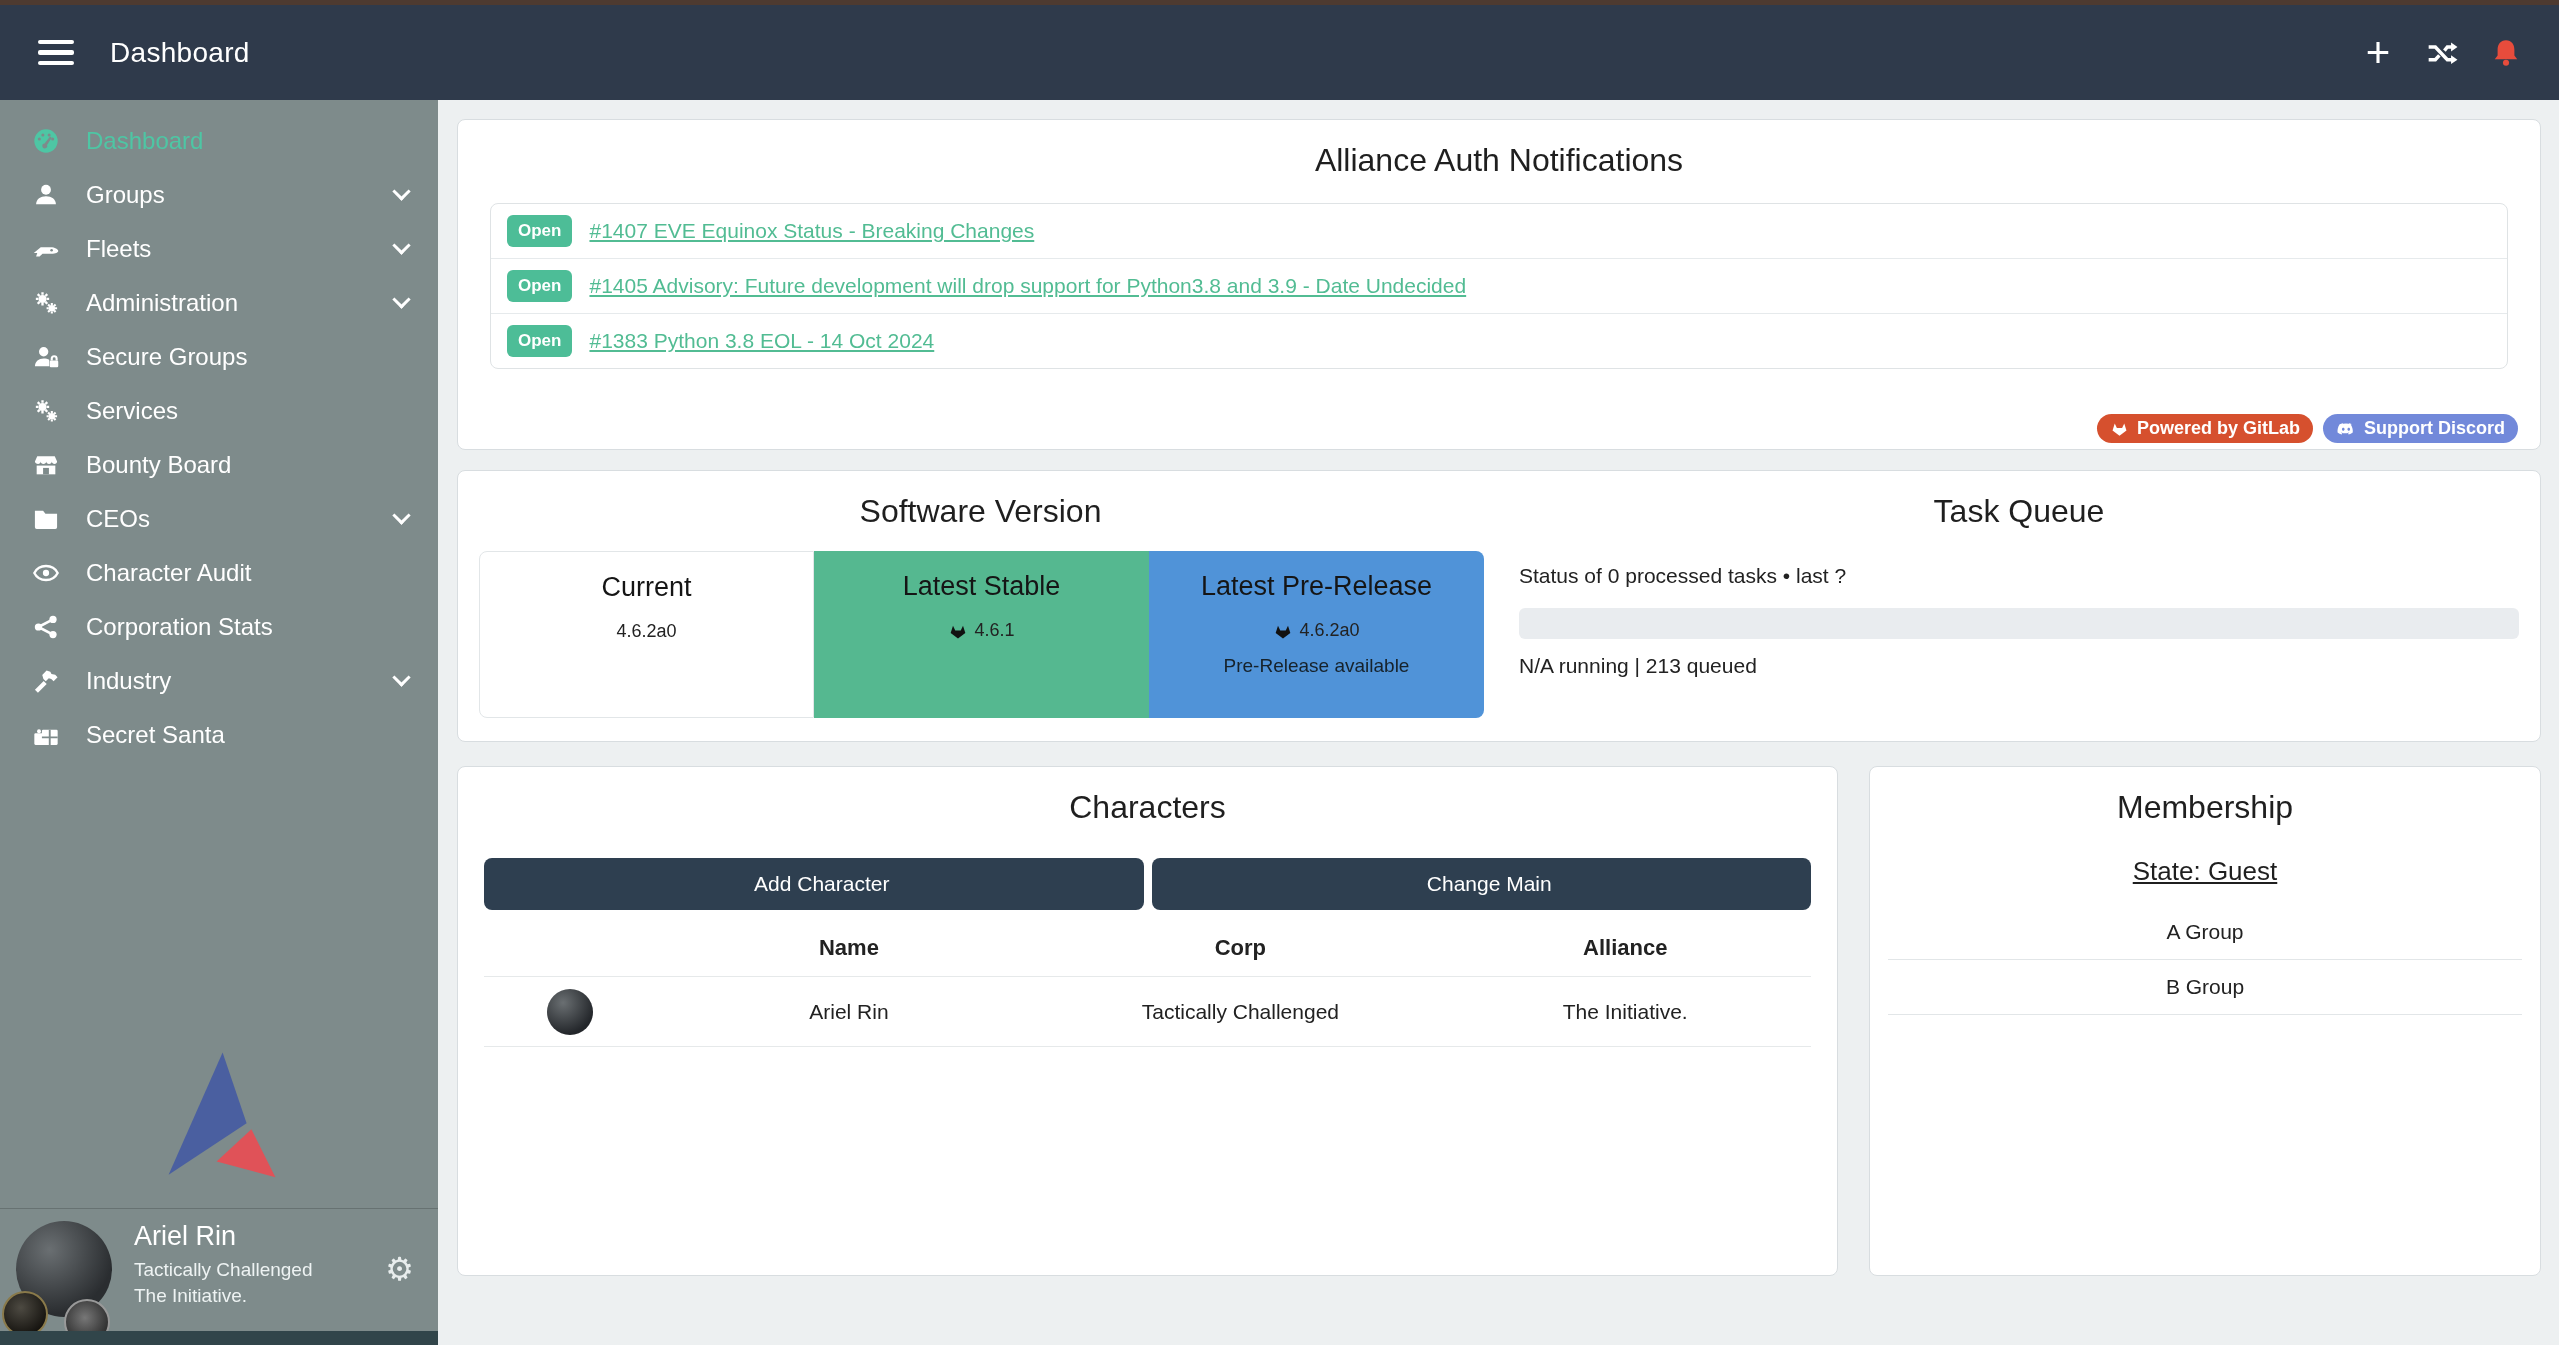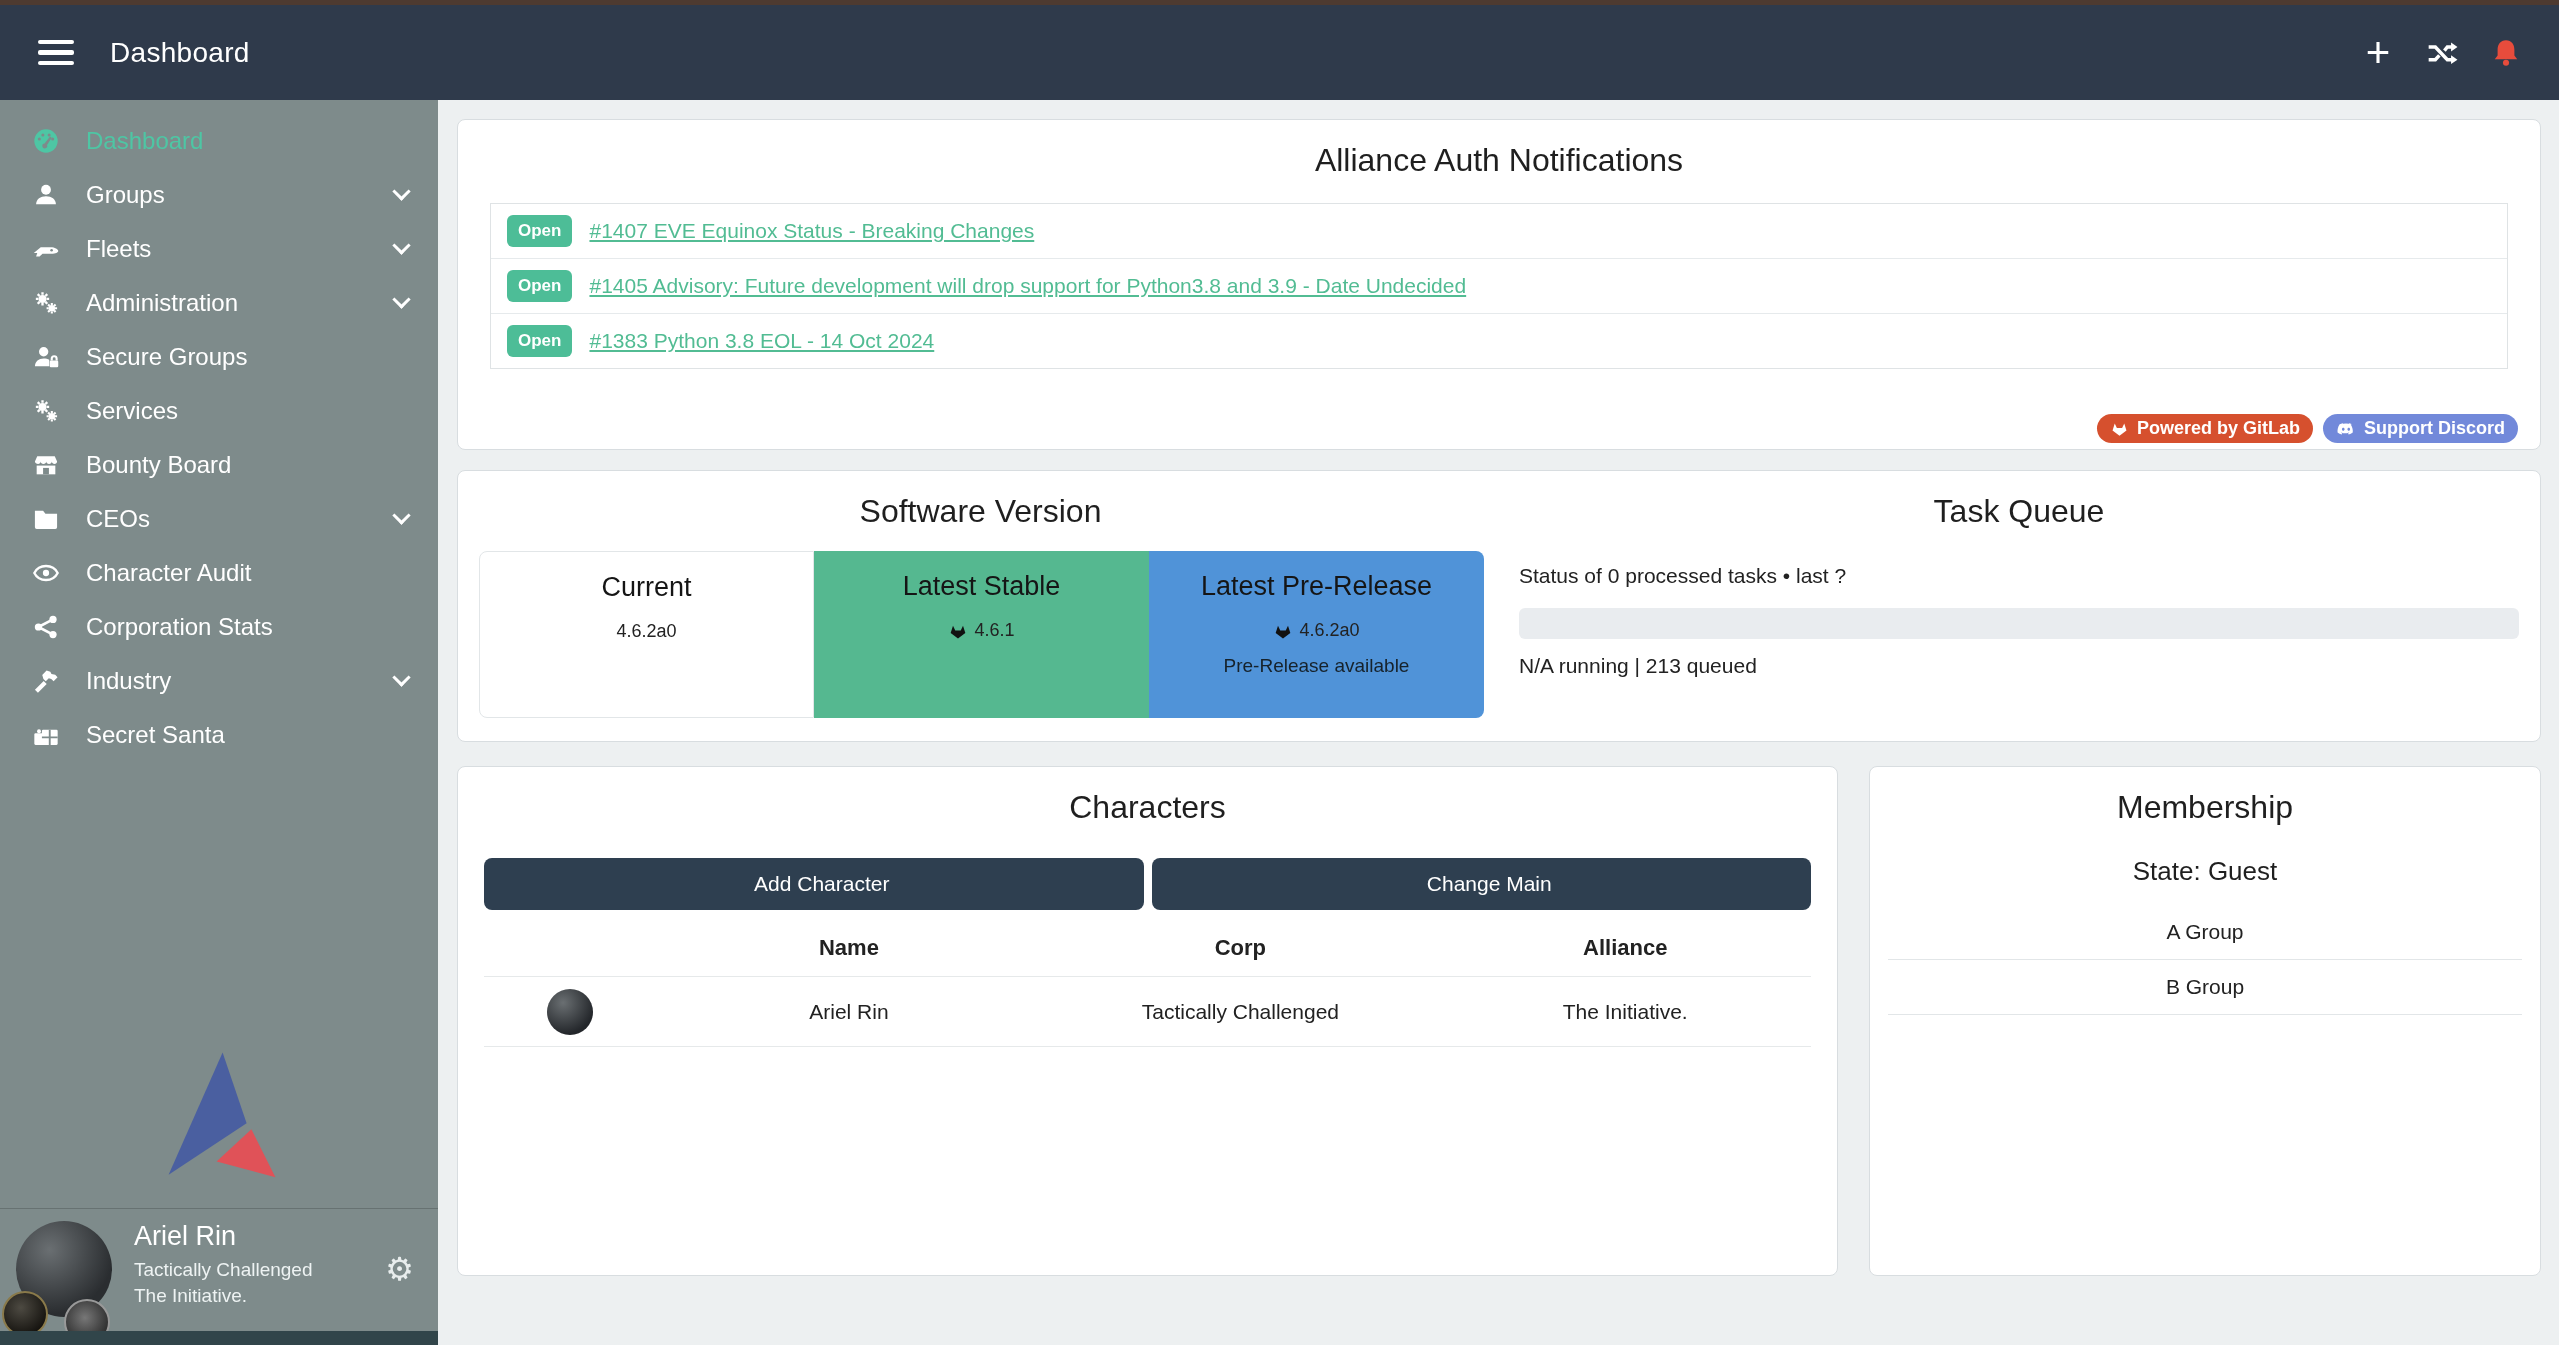--- a/index.html
+++ b/index.html
@@ -46,21 +46,21 @@
     font-size:32px; color:#e8eded; cursor:pointer; line-height:1; }
 
   
   .main { position:absolute; left:438px; top:100px; right:0; bottom:0;
     background:#edf0f1; padding:19px 18px 0 19px; }
   .card { background:#fff; border:1px solid #d8dde0; border-radius:8px; position:relative; }
   .card h2 { font-size:32px; font-weight:500; color:#1f1f1f; text-align:center; margin-top:22px; }
 
   
   .notif-card { height:331px; }
-  .notif-list { margin:24px 32px 4px 32px; border:1px solid #dfe3e5; border-radius:0; list-style:none; }
+  .notif-list { margin:24px 32px 4px 32px; border:1px solid #dfe3e5; border-radius:8px; list-style:none; }
   .notif-item { display:flex; align-items:center; padding:11px 16px; }
   .notif-item + .notif-item { border-top:1px solid #e6eaec; }
   .badge-open { background:#4dbd97; color:#fff; font-size:17px; font-weight:bold;
     padding:6px 11px; border-radius:6px; margin-right:17px; }
   .notif-link { color:#52bc93; font-size:21px; text-decoration:underline; cursor:pointer; }
   .notif-foot { position:absolute; right:22px; bottom:6px; display:flex; gap:10px; }
   .pill { display:flex; align-items:center; gap:8px; color:#fff; font-weight:bold; font-size:18px;
     padding:4px 13px; border-radius:15px; cursor:pointer; }
   .pill-gitlab { background:#d6502e; }
   .pill-discord { background:#7289da; }
@@ -89,21 +89,21 @@
   .dark-btn { flex:1; height:52px; background:#2e3f50; color:#fff; font-size:21px;
     border:none; border-radius:8px; cursor:pointer; font-family:inherit;padding-left:16px; }
   .chars-table { width:100%; margin-top:10px; border-collapse:collapse; }
   .chars-table th { font-size:22px; font-weight:bold; padding:15px 0; text-align:center;
     border-bottom:1px solid #e6e9ea; }
   .chars-table td { height:70px; border-bottom:1px solid #e6e9ea; text-align:center; font-size:21px; }
   .col-avatar { width:13%; } .col-name { width:29%; } .col-corp { width:30%; } .col-alliance { width:28%; }
   .tavatar { width:46px; height:46px; border-radius:50%; margin:0 auto;
     background:radial-gradient(circle at 35% 30%, #6a6f72, #23262a 72%); }
   .memb-card { flex:1; text-align:center; }
-  .memb-state { font-size:26px; margin-top:30px; color:#1f1f1f; }
+  .memb-state { font-size:26px; margin-top:30px; color:#1f1f1f;text-decoration:underline; }
   .memb-list { margin:18px 18px 0 18px; list-style:none; }
   .memb-item { padding:15px 0; border-bottom:1px solid #e2e6e8; font-size:21px; }
 </style>
 </head>
 <body>
 
 <div class="env-strip"></div>
 
 <header class="navbar">
   <div class="hamburger">

